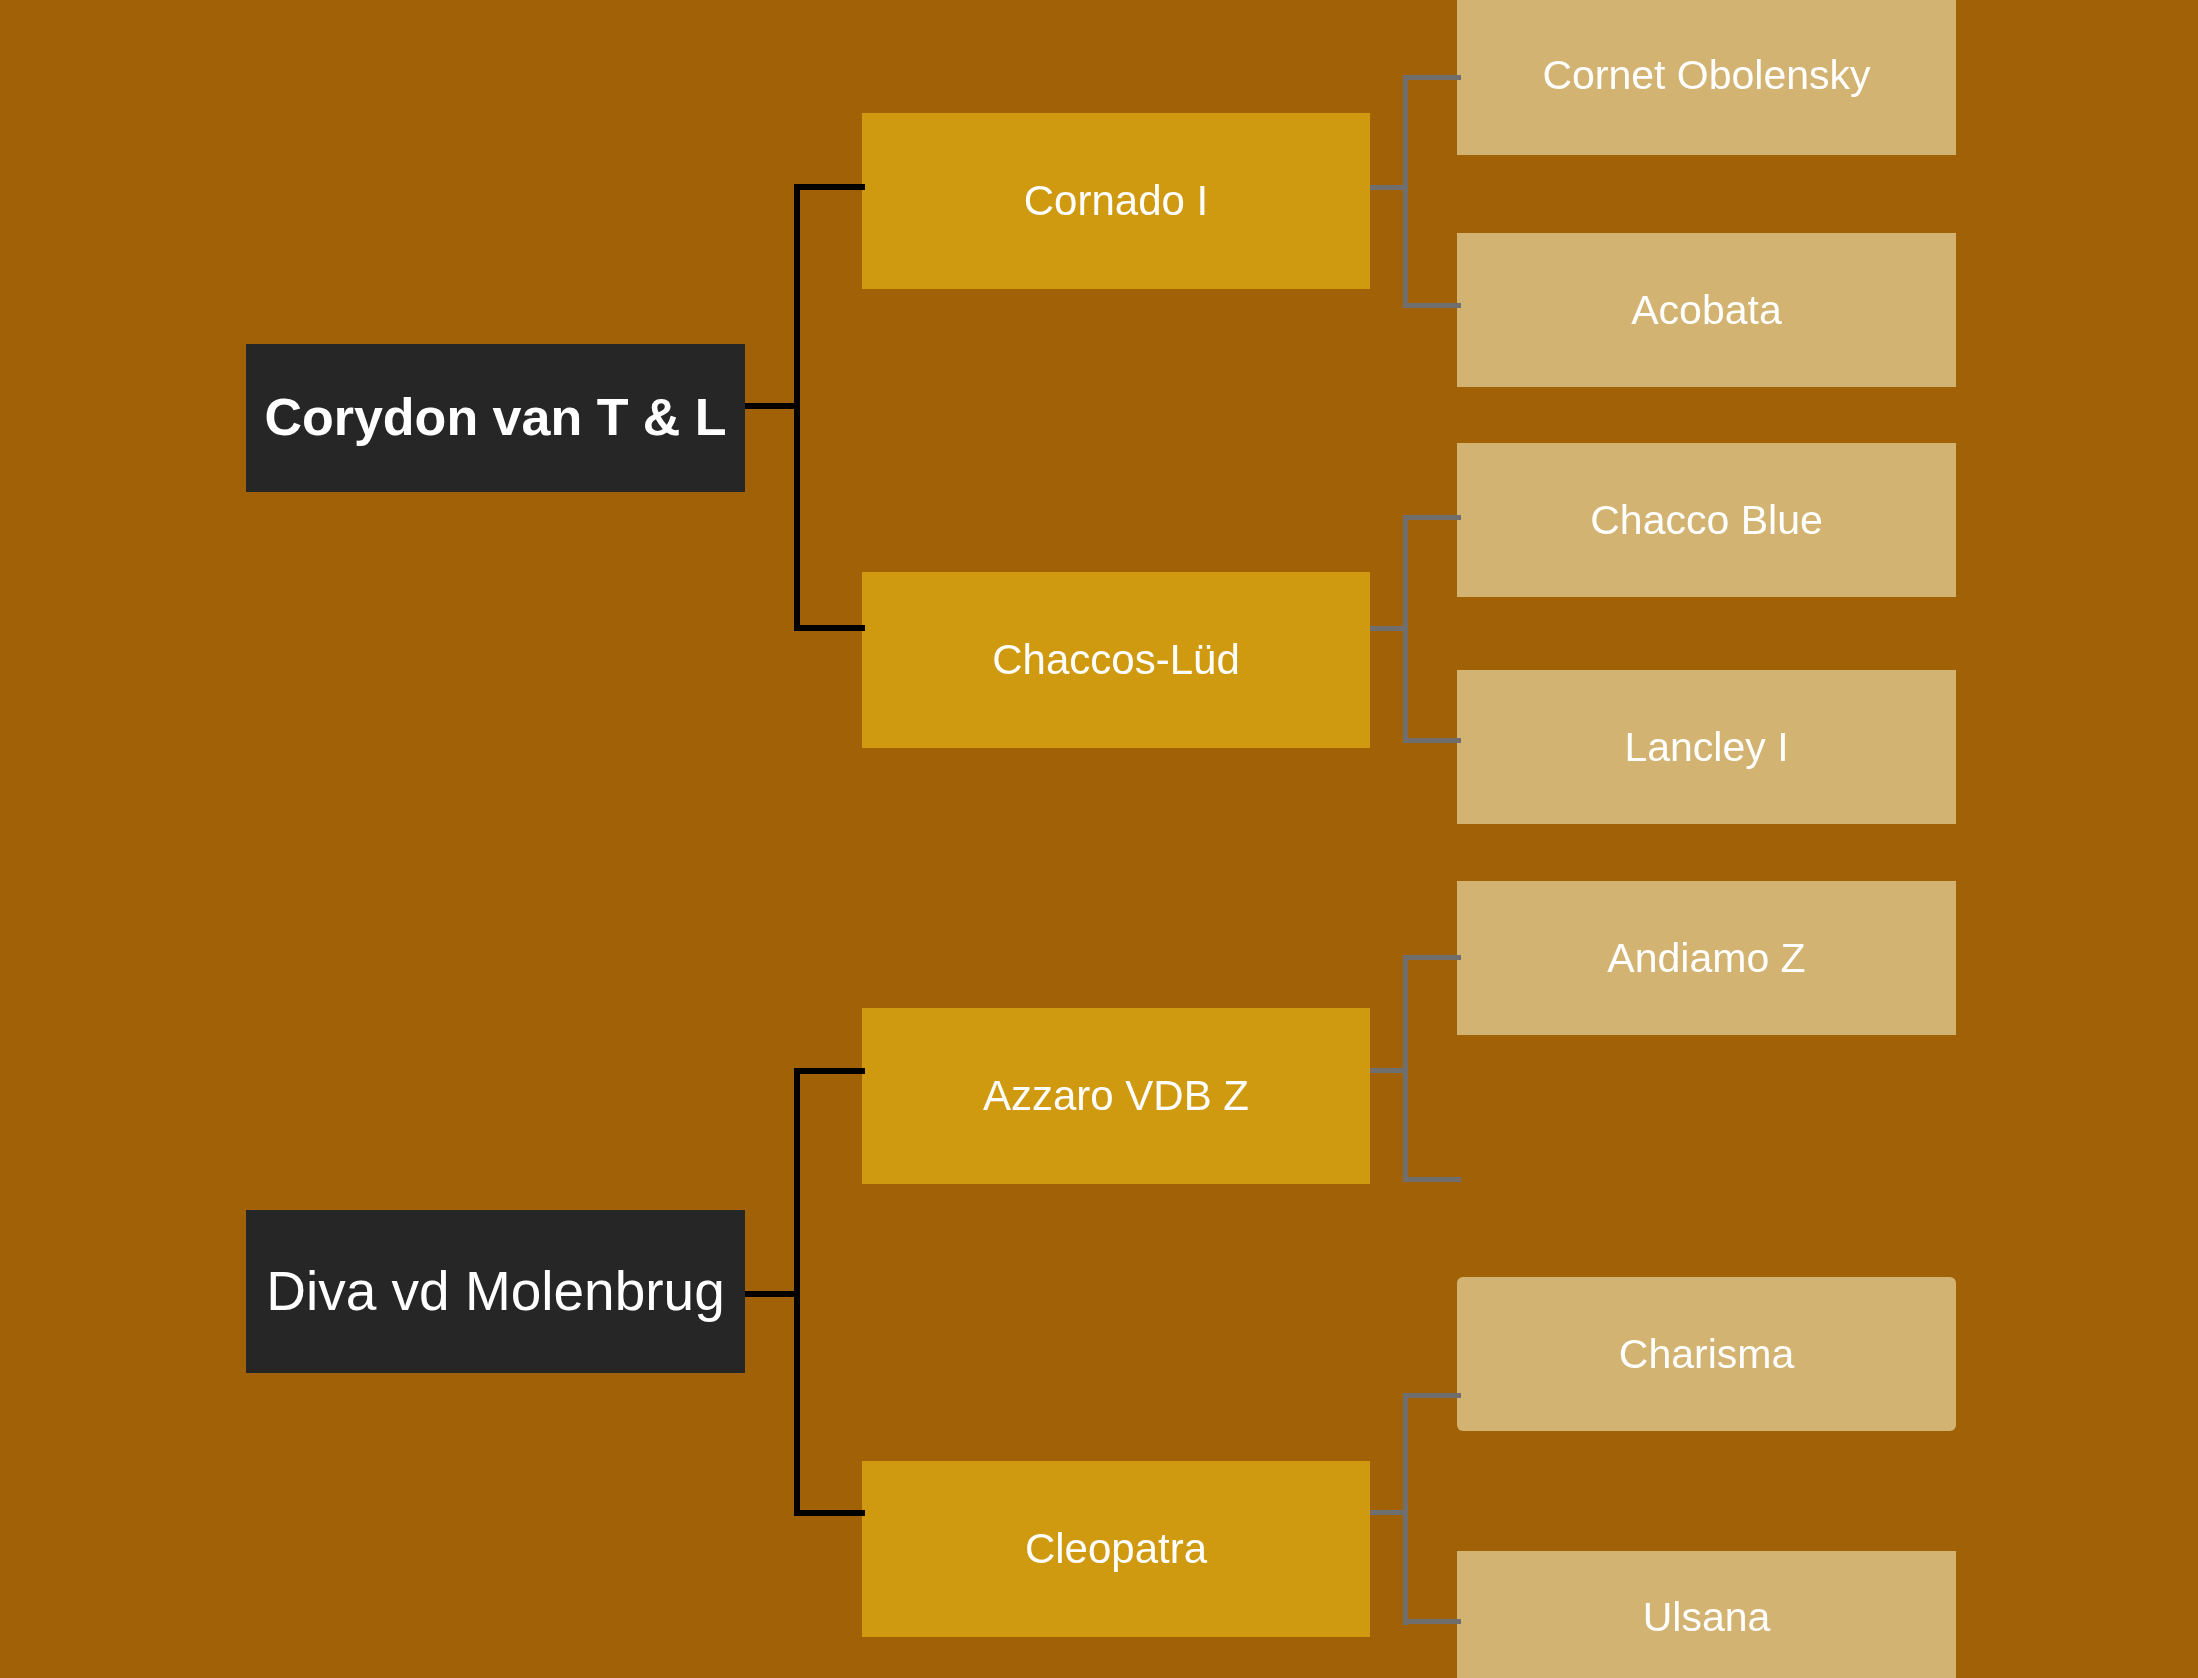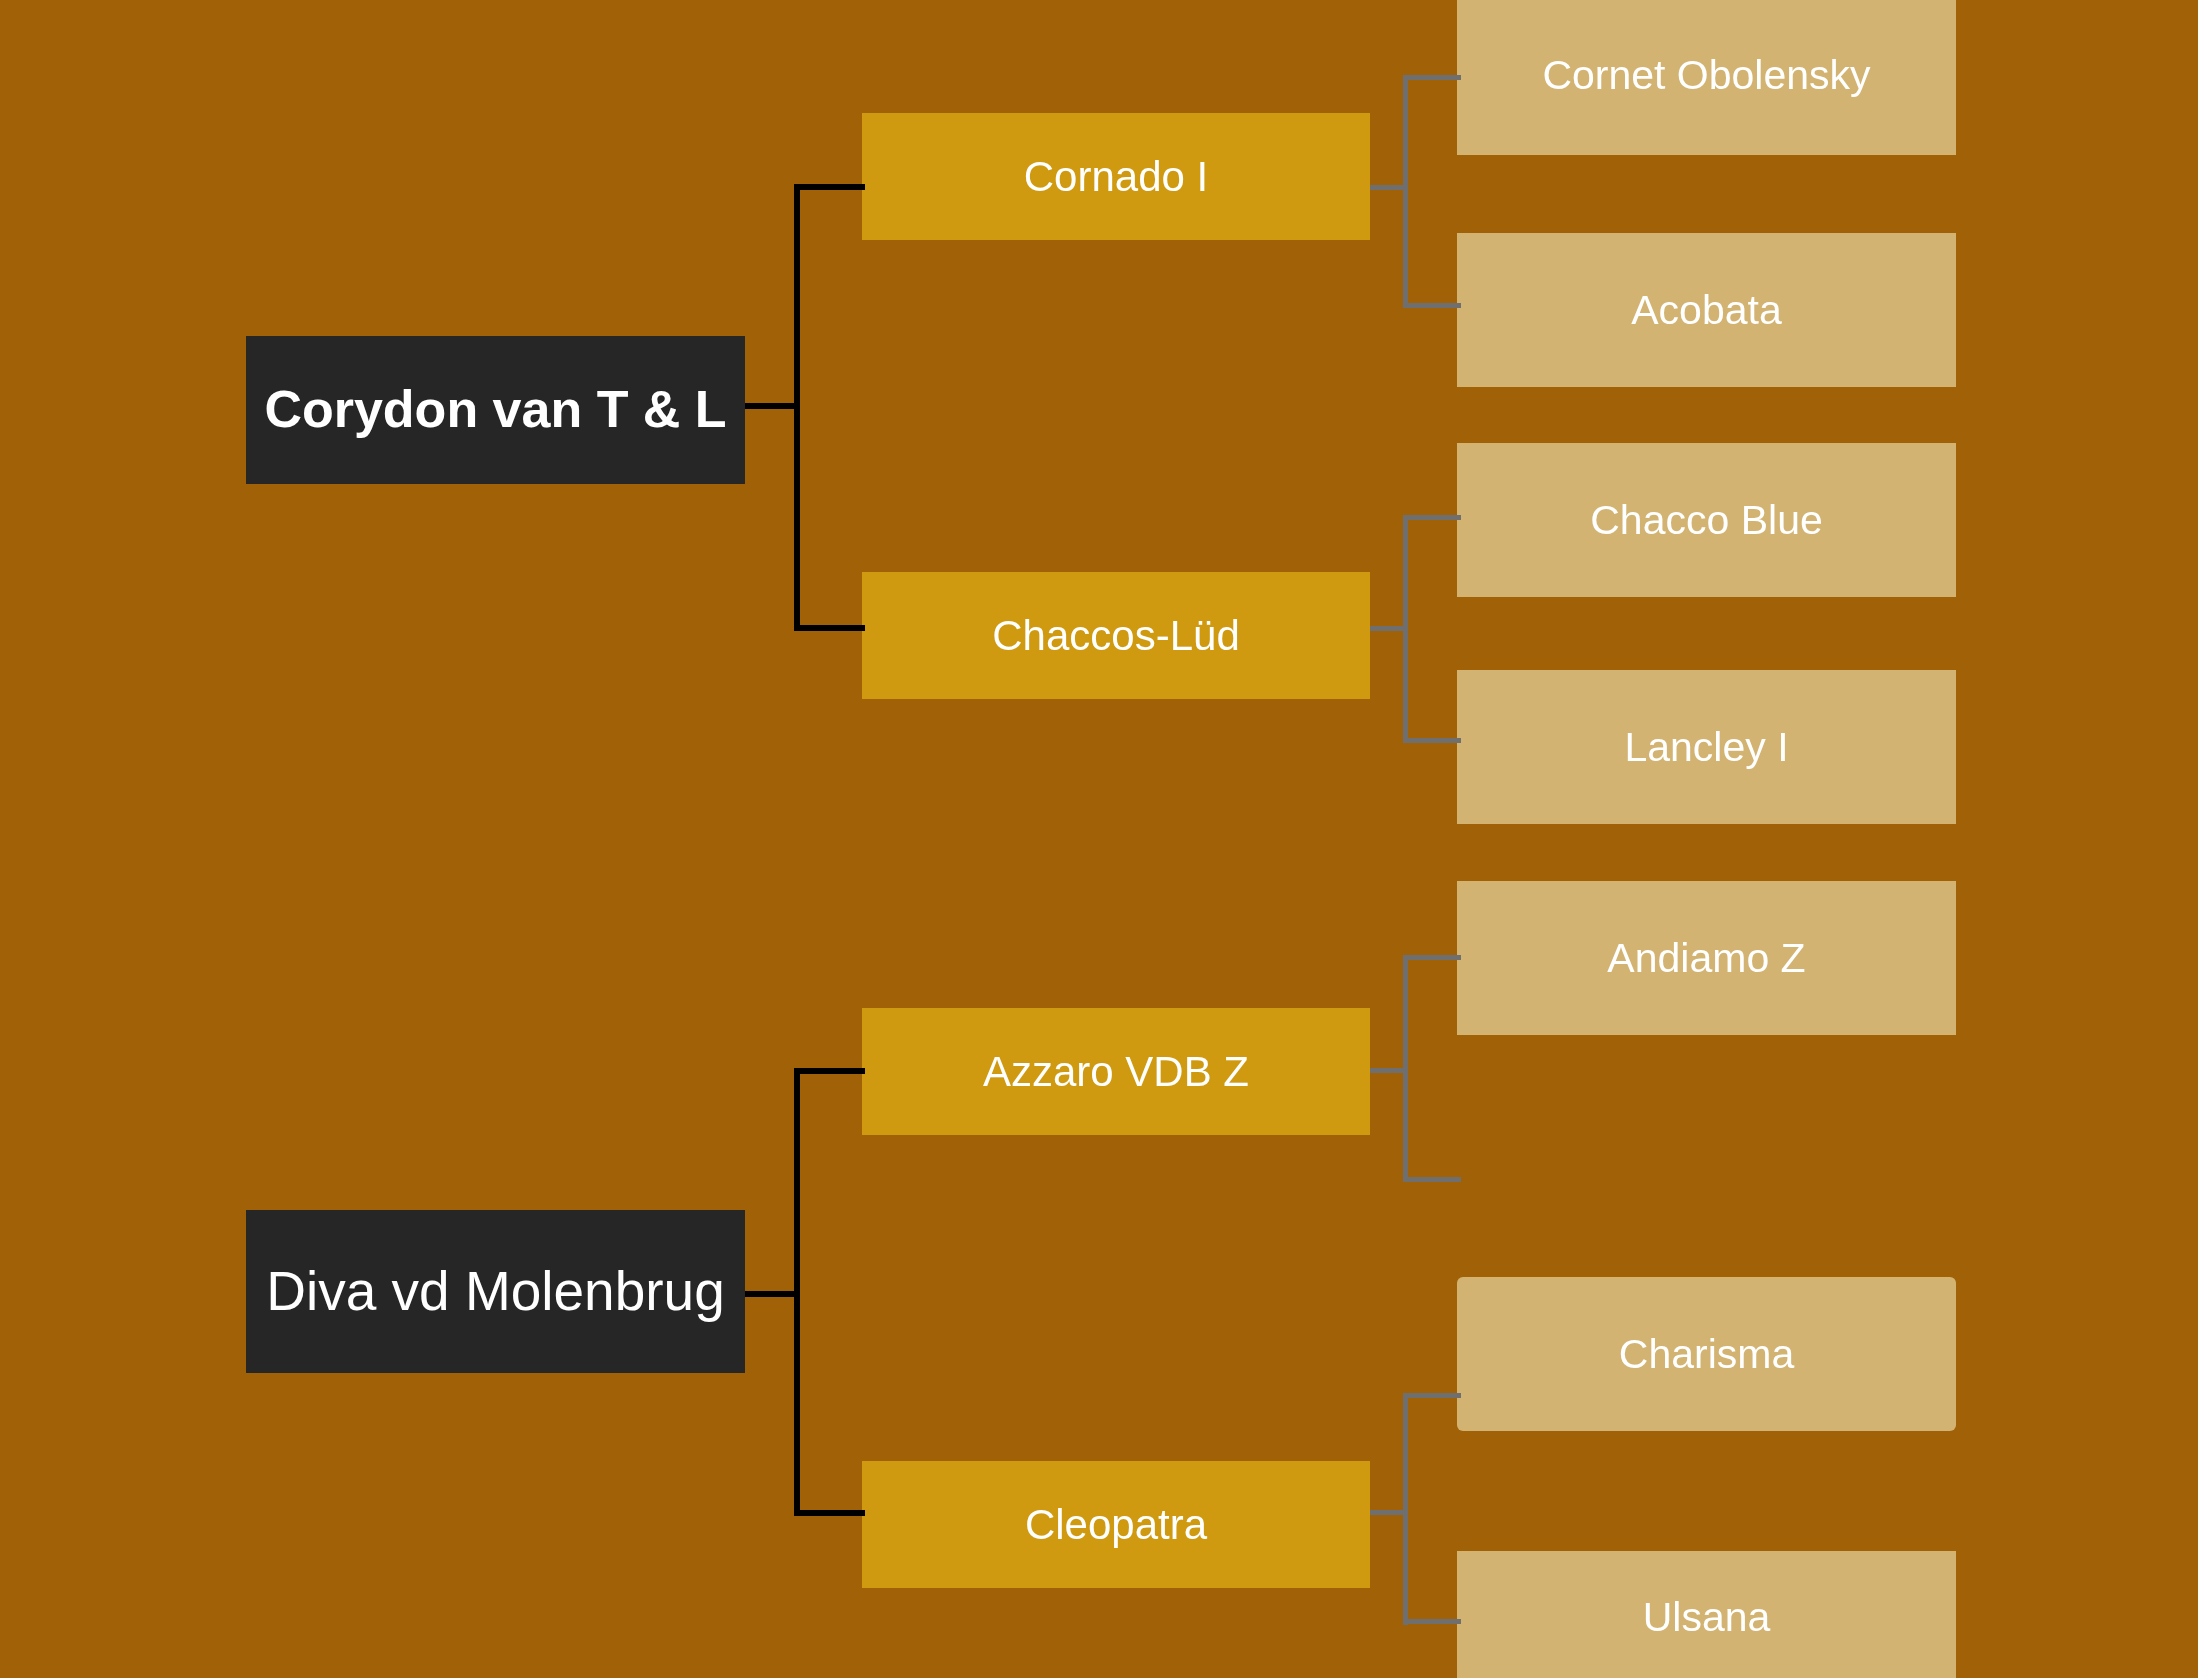--- a/index.html
+++ b/index.html
@@ -40,21 +40,21 @@
     font-weight: 400;
     font-size: 55px;
   }
   
   .node.gen1 {
     background: #cf9a10;
     font-size: 42px;
     font-weight: 400;
     left: 862px;
     width: 508px;
-    height: 127px;
+    height: 176px;
   }
   
   .node.gen2 {
     background: #d2b371;
     font-size: 41px;
     font-weight: 400;
     left: 1457px;
     width: 499px;
     height: 154px;
   }
@@ -81,21 +81,21 @@
   <div class="node gen2" style="top:233px;">Acobata</div>
 
   <div class="node gen2" style="top:443px;">Chacco Blue</div>
 
   <div class="node gen2" style="top:670px;">Lancley I</div>
 
   <div class="node gen1" style="top:113px;">Cornado I</div>
 
   <div class="node gen1" style="top:572px;">Chaccos-Lüd</div>
 
-  <div class="node gen0" style="top:336px; height:148px;">Corydon van T &amp; L</div>
+  <div class="node gen0" style="top:344px; height:148px;">Corydon van T &amp; L</div>
 
   <div class="conn black conn-h-black" style="left:745px; top:403px; width:55px;"></div>
   <div class="conn black conn-v-black" style="left:794px; top:184px; height:447px;"></div>
   <div class="conn black conn-h-black" style="left:794px; top:184px; width:71px;"></div>
   <div class="conn black conn-h-black" style="left:794px; top:625px; width:71px;"></div>
 
   <div class="conn gray conn-h-gray" style="left:1370px; top:185px; width:38px;"></div>
   <div class="conn gray conn-v-gray" style="left:1403px; top:75px; height:233px;"></div>
   <div class="conn gray conn-h-gray" style="left:1403px; top:75px; width:58px;"></div>
   <div class="conn gray conn-h-gray" style="left:1403px; top:303px; width:58px;"></div>

